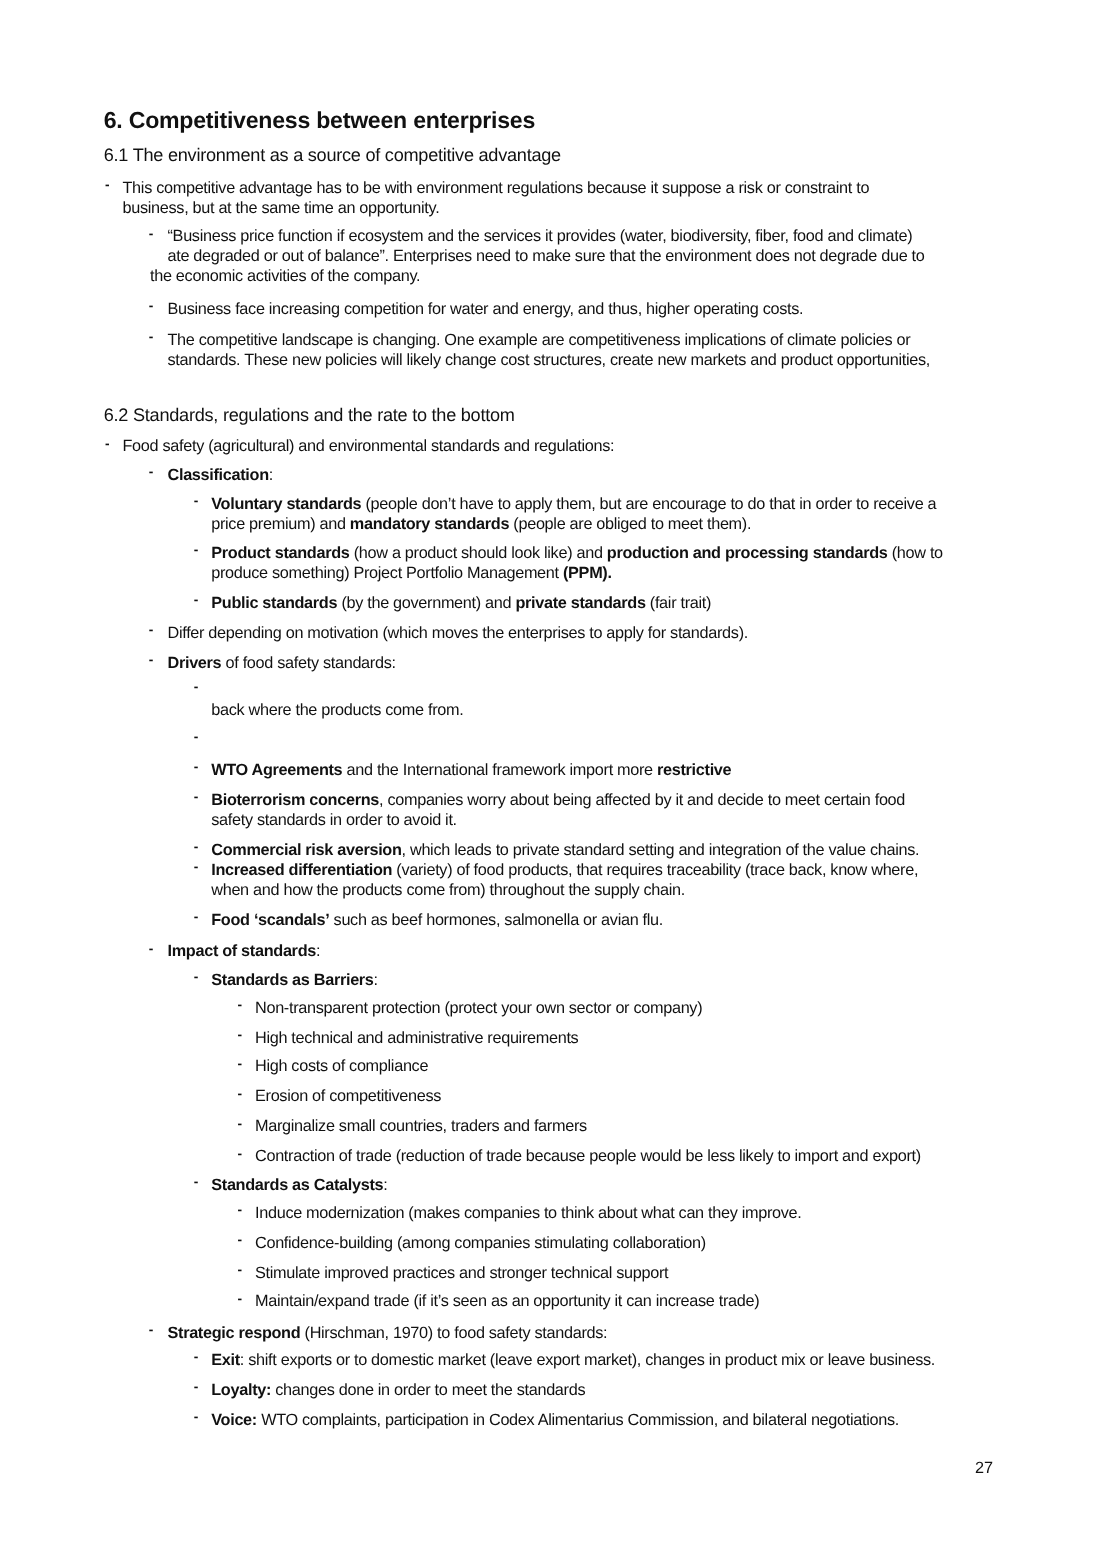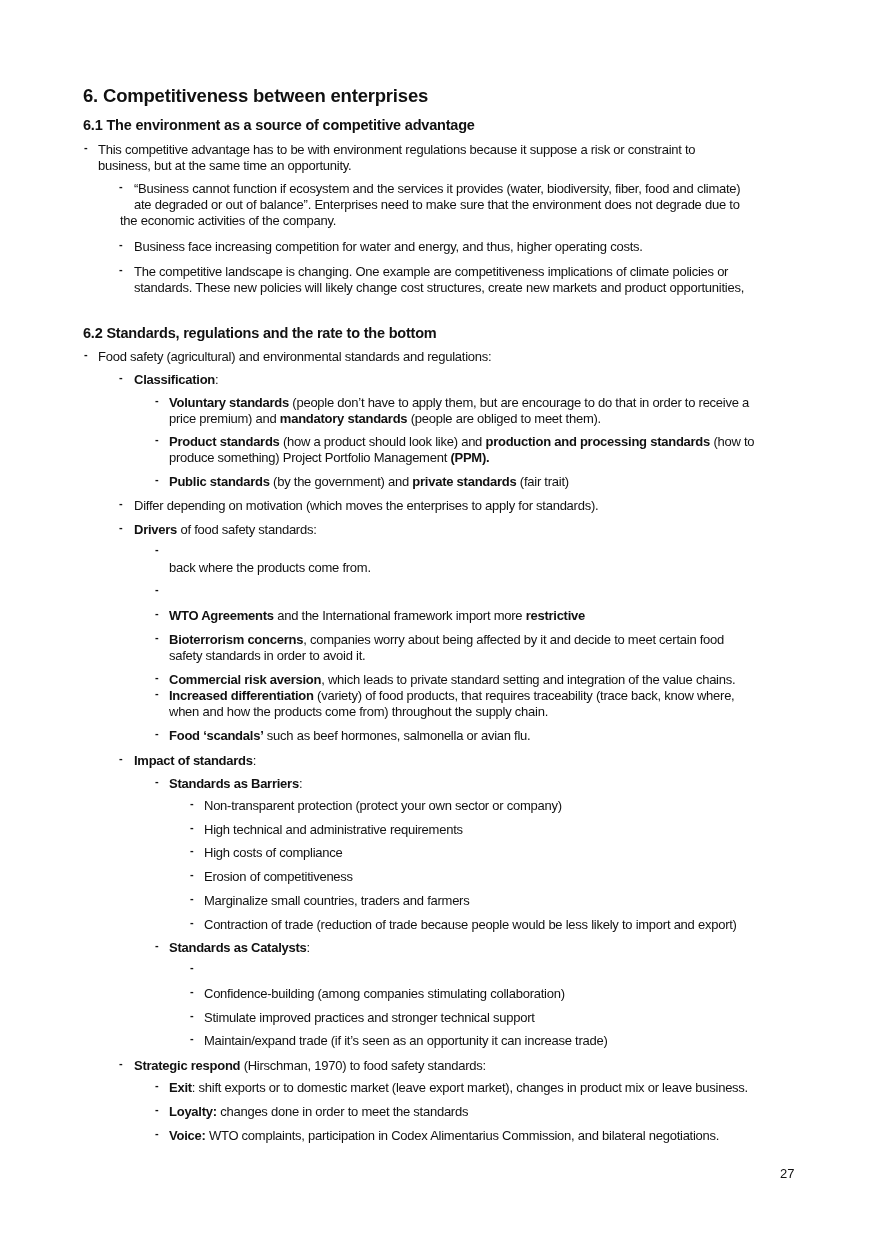--- a/index.html
+++ b/index.html
@@ -1,41 +1,41 @@
 <!DOCTYPE html>
 <html><head>
   <meta charset="utf-8">
   <style>
     html, body { margin: 0; padding: 0; background: #ffffff; }
     body { width: 880px; height: 1245px; position: relative; overflow: hidden;
            font-family: "Liberation Sans", sans-serif; color: #111111; }
     .page { position: absolute; left: 0; top: 0; width: 880px; height: 1245px; }
     .h1 { position: absolute; left: 83px; top: 85px; font-size: 18.5px; font-weight: bold; letter-spacing: -0.2px; }
-    .h2 { position: absolute; left: 83px; font-size: 14.5px; font-weight: bold; letter-spacing: -0.2px; }
+    .h2 { position: absolute; left: 83px; font-size: 14.5px; font-weight: normal; letter-spacing: -0.2px; }
     .line { position: absolute; font-size: 13px; line-height: 16.5px; white-space: nowrap; letter-spacing: -0.25px; }
     .dash { position: absolute; font-size: 13px; line-height: 16.5px; }
     .dash::before { content: "-"; font-weight: bold; font-size: 11px; position: relative; top: -3px; }
     b { font-weight: bold; }
     .pagenum { position: absolute; left: 780px; top: 1166px; font-size: 13px; }
   </style>
 </head>
 <body>
 
 <div class="page">
 
   <div class="h1">6. Competitiveness between enterprises</div>
 
   <div class="h2" style="top:117px">6.1 The environment as a source of competitive advantage</div>
 
   <span class="dash" style="left:84px; top:142px"></span>
   <div class="line" style="left:98px; top:142px">This competitive advantage has to be with environment regulations because it suppose a risk or constraint to</div>
   <div class="line" style="left:98px; top:158px">business, but at the same time an opportunity.</div>
 
   <span class="dash" style="left:119px; top:181px"></span>
-  <div class="line" style="left:134px; top:181px">“Business cannot function if ecosystem and the services it provides (water, biodiversity, fiber, food and climate)</div>
+  <div class="line" style="left:134px; top:181px">“Business price function if ecosystem and the services it provides (water, biodiversity, fiber, food and climate)</div>
   <div class="line" style="left:134px; top:197px">ate degraded or out of balance”. Enterprises need to make sure that the environment does not degrade due to</div>
   <div class="line" style="left:120px; top:213px">the economic activities of the company.</div>
 
   <span class="dash" style="left:119px; top:239px"></span>
   <div class="line" style="left:134px; top:239px">Business face increasing competition for water and energy, and thus, higher operating costs.</div>
 
   <span class="dash" style="left:119px; top:264px"></span>
   <div class="line" style="left:134px; top:264px">The competitive landscape is changing. One example are competitiveness implications of climate policies or</div>
   <div class="line" style="left:134px; top:280px">standards. These new policies will likely change cost structures, create new markets and product opportunities,</div>
 
@@ -102,20 +102,21 @@
   <div class="line" style="left:204px; top:869px">Erosion of competitiveness</div>
   <span class="dash" style="left:190px; top:893px"></span>
   <div class="line" style="left:204px; top:893px">Marginalize small countries, traders and farmers</div>
   <span class="dash" style="left:190px; top:917px"></span>
   <div class="line" style="left:204px; top:917px">Contraction of trade (reduction of trade because people would be less likely to import and export)</div>
 
   <span class="dash" style="left:155px; top:940px"></span>
   <div class="line" style="left:169px; top:940px"><b>Standards as Catalysts</b><span>:</span></div>
 
   <span class="dash" style="left:190px; top:962px"></span>
+  <div class="line" style="left:204px; top:962px">Induce modernization (makes companies to think about what can they improve.</div>
   <span class="dash" style="left:190px; top:986px"></span>
   <div class="line" style="left:204px; top:986px">Confidence-building (among companies stimulating collaboration)</div>
   <span class="dash" style="left:190px; top:1010px"></span>
   <div class="line" style="left:204px; top:1010px">Stimulate improved practices and stronger technical support</div>
   <span class="dash" style="left:190px; top:1033px"></span>
   <div class="line" style="left:204px; top:1033px">Maintain/expand trade (if it’s seen as an opportunity it can increase trade)</div>
 
   <span class="dash" style="left:119px; top:1058px"></span>
   <div class="line" style="left:134px; top:1058px"><b>Strategic respond</b><span> (Hirschman, 1970) to food safety standards:</span></div>
 

